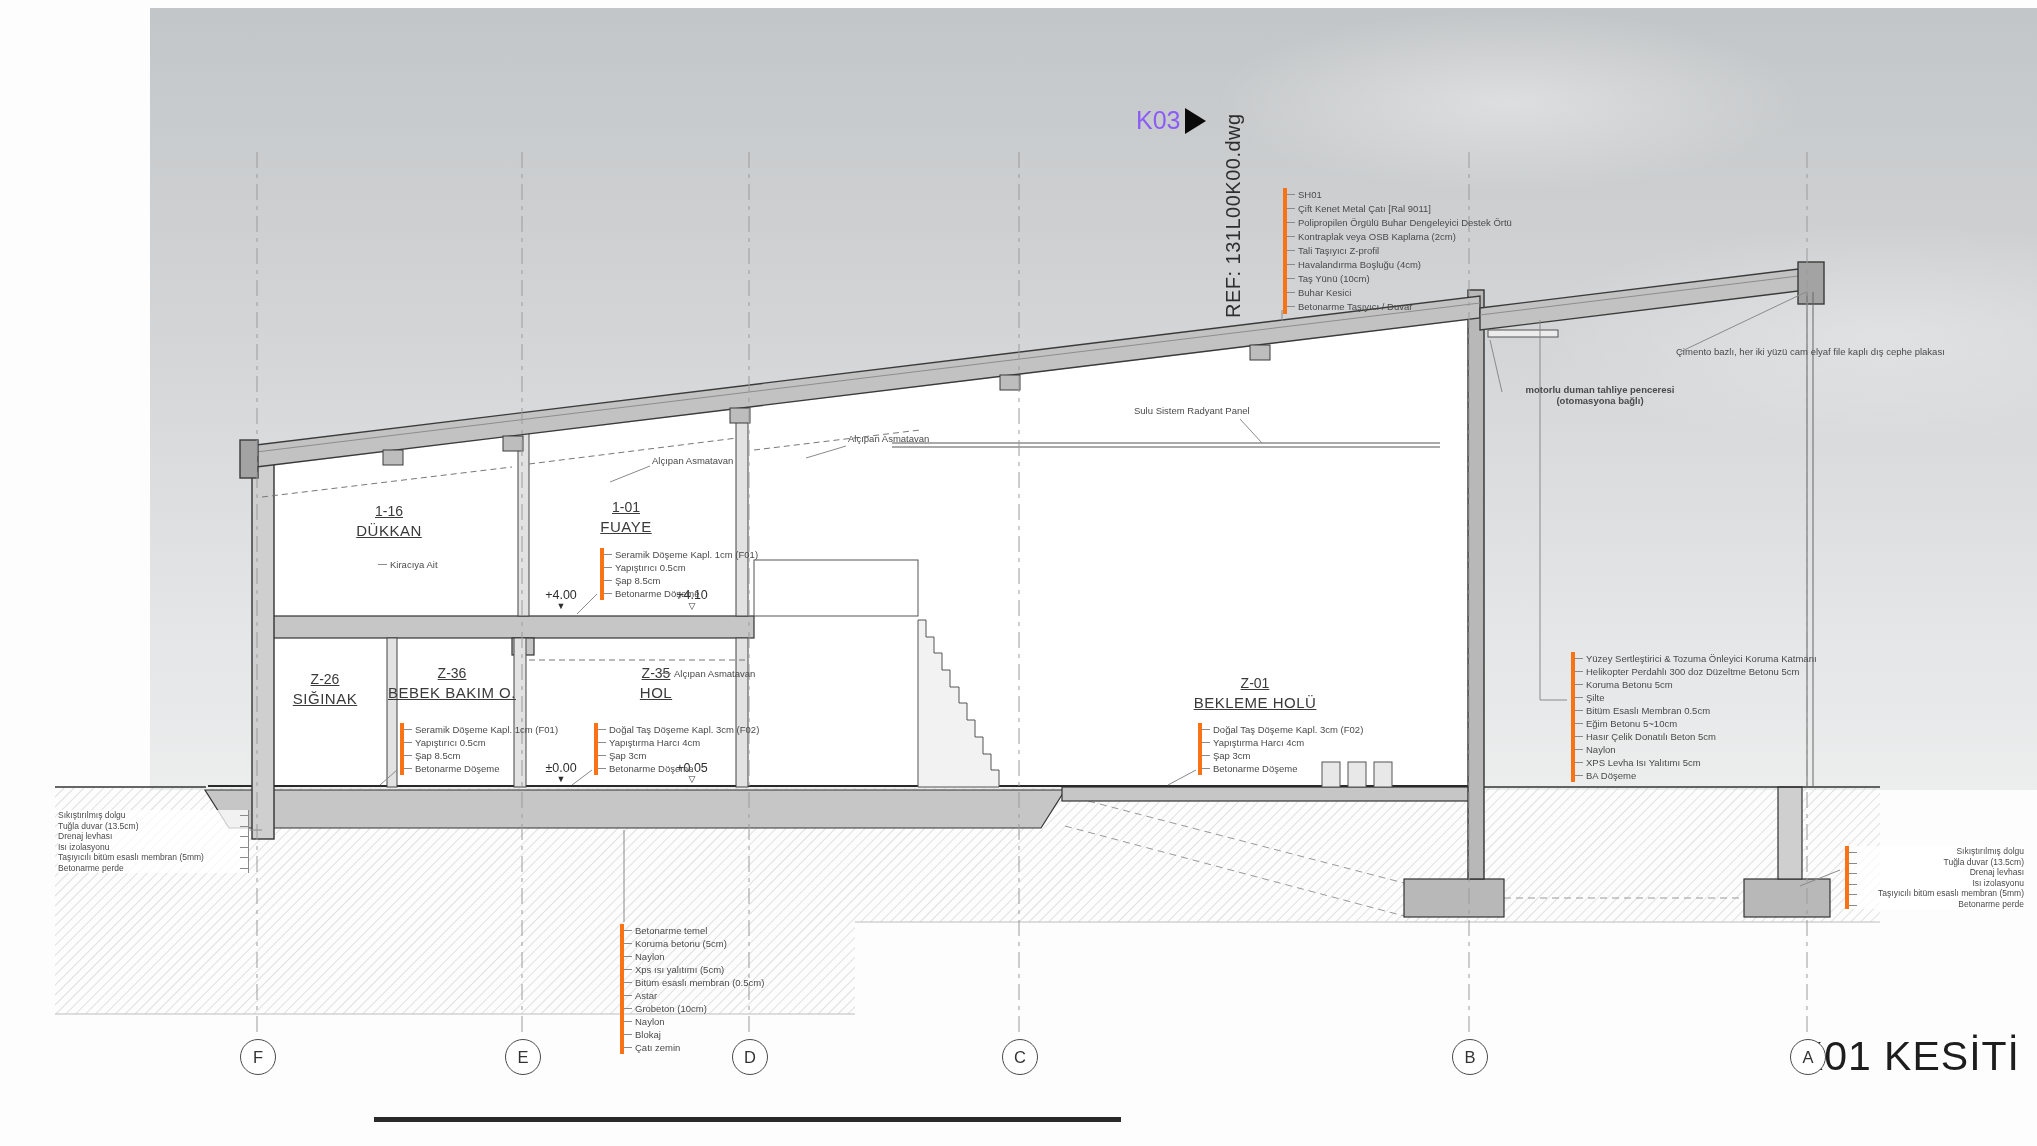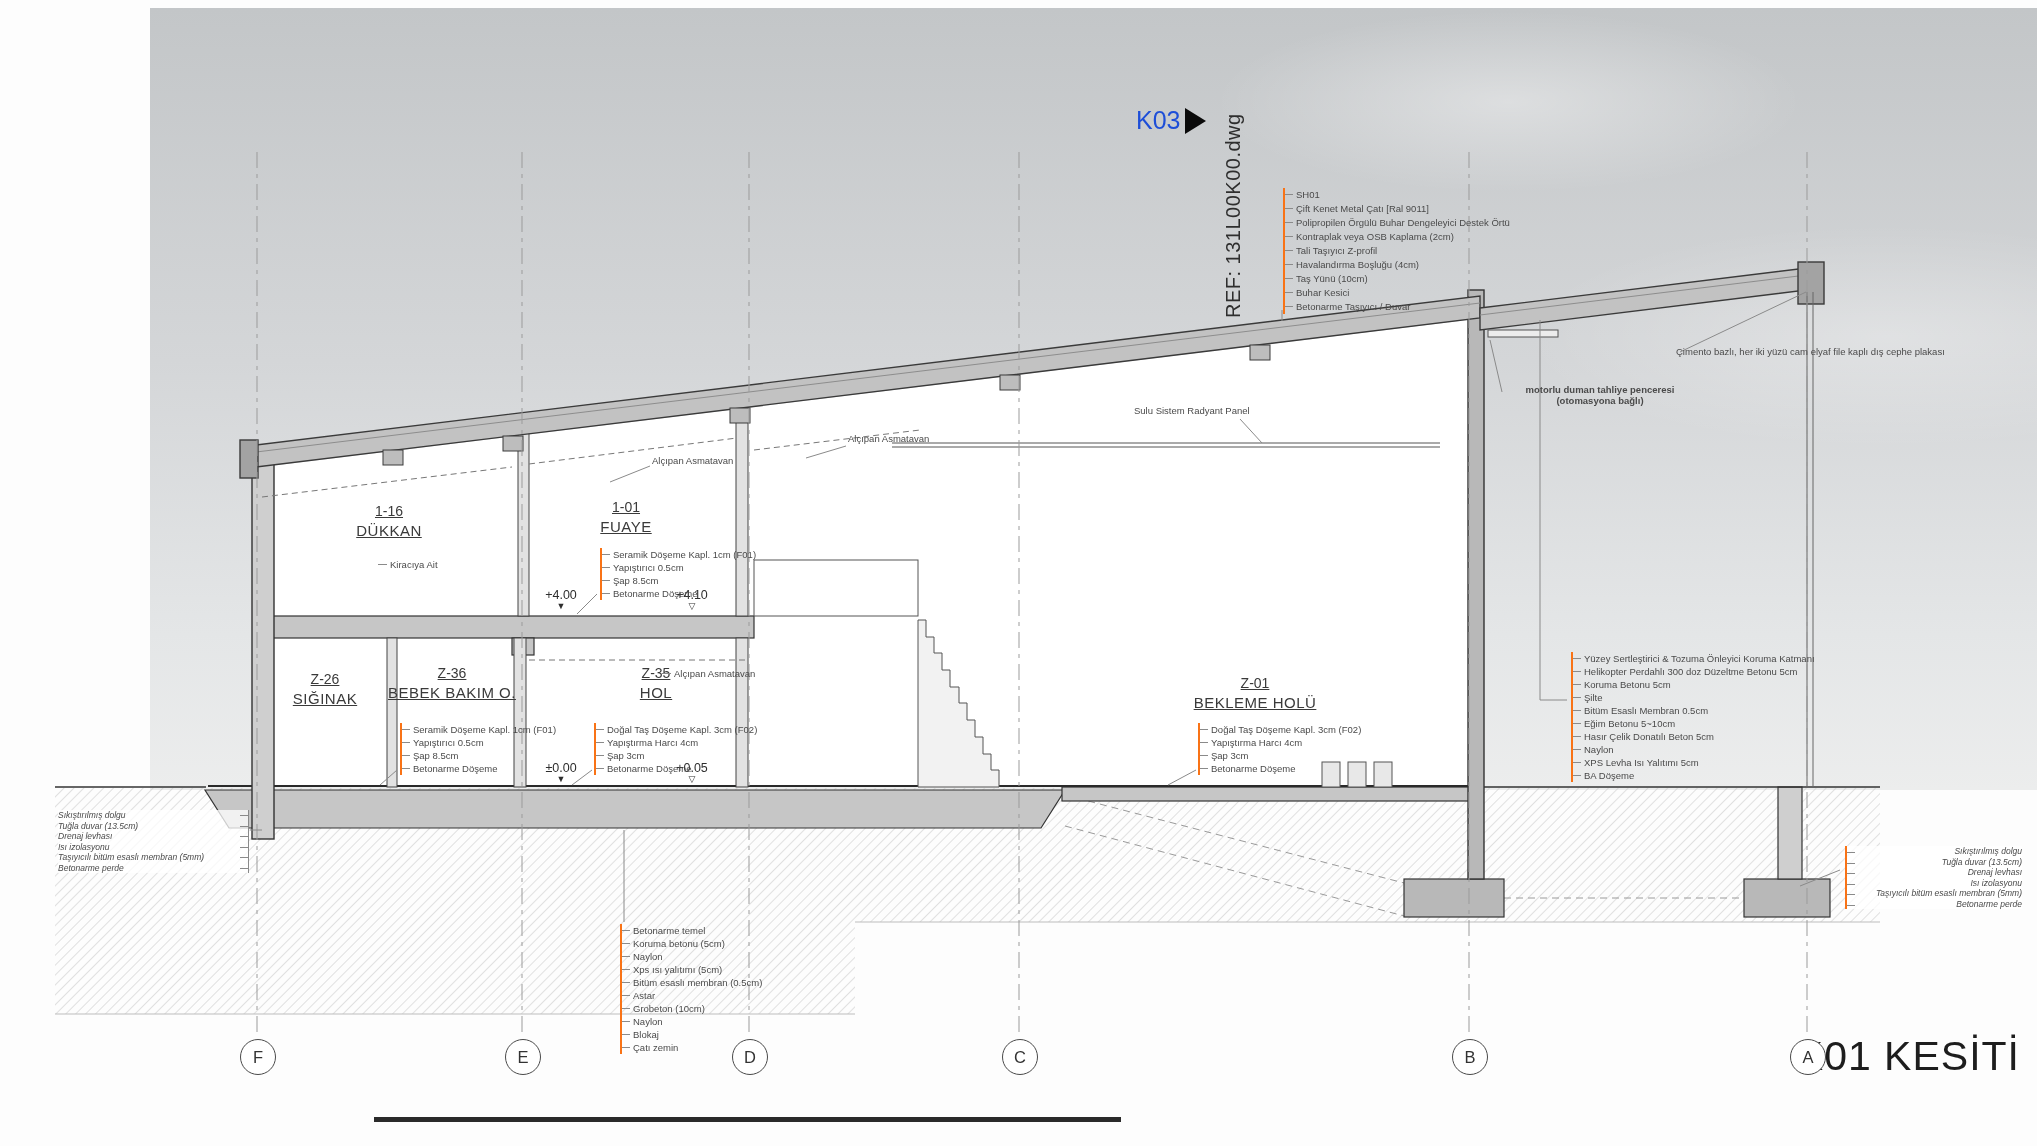--- a/index.html
+++ b/index.html
@@ -11,23 +11,23 @@
          radial-gradient(ellipse 520px 160px at 92% 42%, rgba(255,255,255,.30), transparent 70%),
          radial-gradient(ellipse 380px 120px at 55% 70%, rgba(255,255,255,.25), transparent 70%),
          linear-gradient(180deg,#c3c6c8 0%,#d4d6d8 45%,#e4e6e7 80%,#eceded 100%);}
   svg.drawing{position:absolute;left:0;top:0;}
   
   .ann-list{position:absolute;}
   .ann-list .ann-item{white-space:nowrap;position:relative;padding-left:11px;
         font-size:9.5px;line-height:13px;color:#4a4a4a;}
   .ann-list .ann-item::before{content:"";position:absolute;left:0;top:6px;width:8px;
         border-top:1px solid #8a8a8a;}
-  .bracket-left{border-left:2px solid #f97316;}
+  .bracket-left{border-left:4px solid #f97316;}
   .bracket-right{border-right:1px solid #8a8a8a;}
-  .sm .ann-item{font-size:8.5px;line-height:10.5px;font-style:italic;}
+  .sm .ann-item{font-size:8.5px;line-height:10.5px;}
   .lh14 .ann-item{line-height:14px;}
   .ticks-right .ann-item{padding-left:0;padding-right:11px;}
   .ticks-right .ann-item::before{display:none;}
   .ticks-right .ann-item::after{content:"";position:absolute;right:0;top:5px;width:8px;
         border-top:1px solid #8a8a8a;}
   .alignr .ann-item{text-align:right;}
   
   .callout{position:absolute;font-size:9.5px;line-height:11px;color:#4a4a4a;white-space:nowrap;}
   .tickl{padding-left:12px;margin-top:13px;}
   .tickl::before{content:"";position:absolute;left:0;top:5px;width:9px;border-top:1px solid #8a8a8a;}
@@ -36,21 +36,21 @@
   .room{position:absolute;text-align:center;color:#3a3a3a;text-decoration:underline;}
   .room .code{display:block;font-size:14px;line-height:19px;}
   .room .name{display:block;font-size:15px;line-height:20px;letter-spacing:.5px;}
   
   .level{position:absolute;width:52px;text-align:center;color:#2e2e2e;font-size:12.5px;line-height:14px;}
   .level .tri{display:block;font-size:9px;line-height:9px;color:#2e2e2e;}
   
   .gridbubble{position:absolute;width:34px;height:34px;border:1.6px solid #4a4a4a;border-radius:50%;
         background:#fff;text-align:center;line-height:34px;font-size:16.5px;color:#333;}
   
-  .k03{position:absolute;display:flex;align-items:center;gap:5px;font-size:25px;color:#1d4ed8;}
+  .k03{position:absolute;display:flex;align-items:center;gap:5px;font-size:25px;color:#8b5cf6;}
   .k03 .tri-right{width:0;height:0;border-left:21px solid #0a0a0a;
         border-top:13px solid transparent;border-bottom:13px solid transparent;}
   .ref{position:absolute;font-size:20px;color:#2e2e2e;transform:rotate(-90deg);
         transform-origin:0 0;white-space:nowrap;letter-spacing:.5px;}
   .title{position:absolute;font-size:41px;color:#1d1d1d;letter-spacing:1px;text-align:right;}
 </style>
 </head>
 <body>
 
 <div class="stage">

